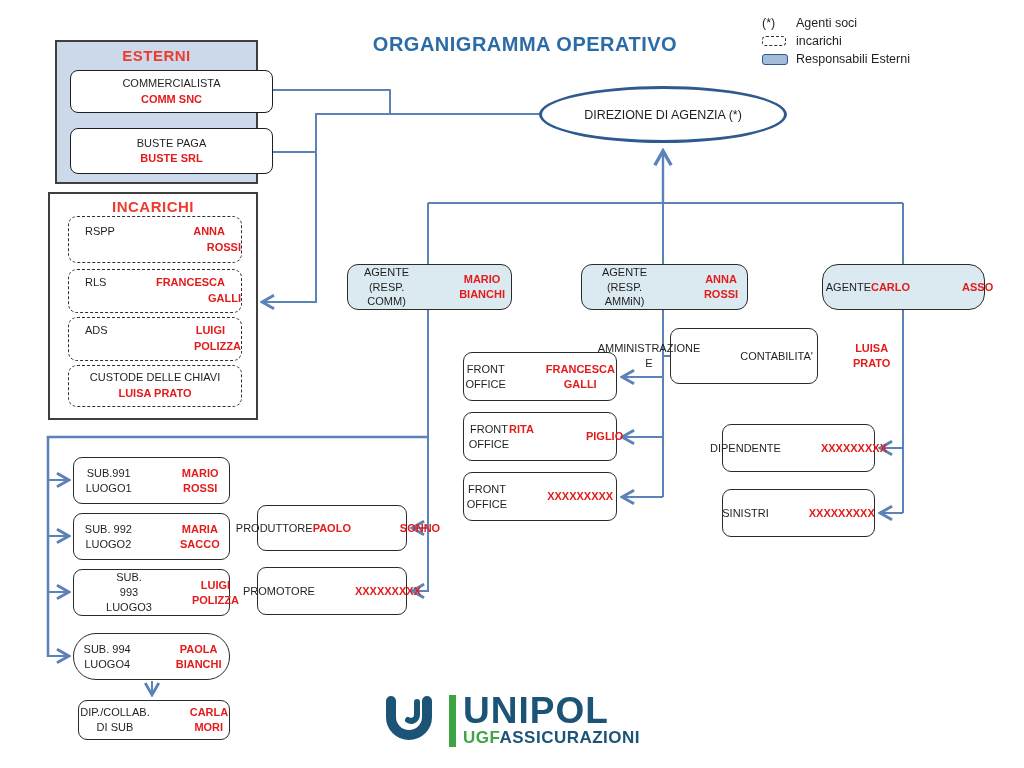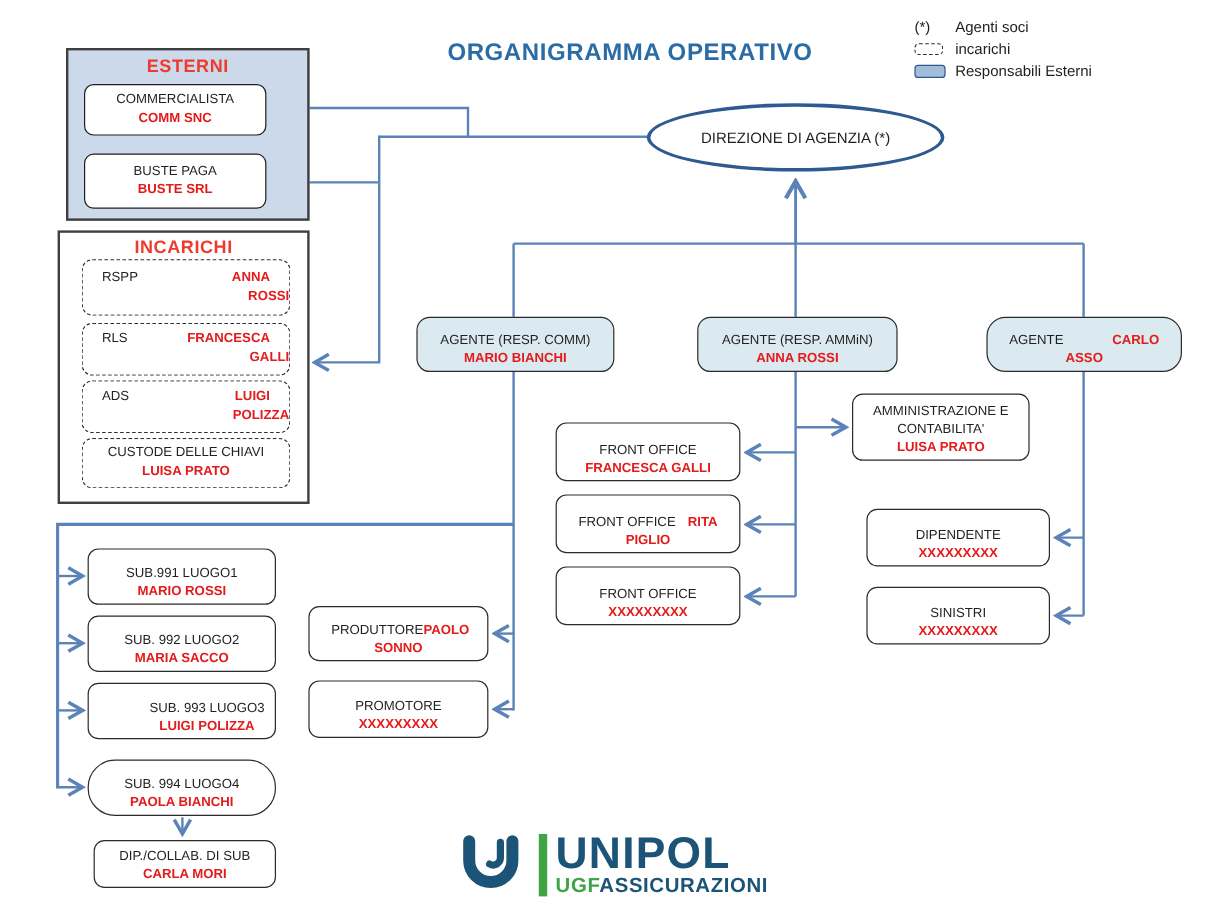--- a/index.html
+++ b/index.html
@@ -20,27 +20,27 @@
   .legend .filled-swatch { width:26px; height:11px; border:1.6px solid #2e5a8f; border-radius:3px; background:#a3bcd9; }
 
   
   .container { position:absolute; z-index:2; border:2px solid #3f3f3f; }
   .container .ctitle { text-align:center; font-size:15px; font-weight:bold; color:#ee3b2e; letter-spacing:.5px; }
   #esterni { left:55px; top:40px; width:203px; height:144px; background:#ccd9ea; padding-top:5px; }
   #incarichi { left:48px; top:192px; width:210px; height:228px; background:#fff; padding-top:4px; }
 
   
   .node { position:absolute; z-index:3; background:#fff; border:1.6px solid #2b2b2b; border-radius:9px;
-    display:flex; flex-direction:column; justify-content:flex-end; align-items:center;
-    font-size:11px; color:#1f1f1f; line-height:1.35; padding:2px 6px; text-align:center; }
+    display:flex; flex-direction:row; justify-content:center; align-items:center;
+    font-size:11px; color:#1f1f1f; line-height:1.35; padding:2px 6px; text-align:center;gap:40px; }
   .node .name { color:#e31b1b; font-weight:bold; }
   .node .split { width:100%; display:flex; justify-content:space-between; padding:0 12px; }
   .node.tint { background:#dbe9f0; border-radius:11px; }
   .inbox { position:absolute; z-index:3; left:13px; background:#fff; border:1.6px solid #1f1f1f; border-radius:8px;
-    width:152px; display:flex; flex-direction:column; justify-content:center; align-items:center;
+    width:203px; display:flex; flex-direction:column; justify-content:center; align-items:center;
     font-size:11px; color:#1f1f1f; line-height:1.4; text-align:center; }
   .inbox .name { color:#e31b1b; font-weight:bold; }
   .dashed { position:absolute; z-index:3; left:18px; width:174px; background:#fff; border:1.7px dashed #2f2f2f; border-radius:9px;
     display:flex; flex-direction:column; justify-content:center; font-size:11px; color:#1f1f1f; line-height:1.45; text-align:right; }
   .dashed .split { display:flex; justify-content:space-between; padding:0 16px; }
   .dashed .name { color:#e31b1b; font-weight:bold; }
 
   
   .ellipse { position:absolute; left:539px; top:86px; width:248px; height:57px; z-index:3;
     border:3.4px solid #2e5a8f; border-radius:50%; background:#fff;
@@ -179,21 +179,21 @@
     <div class="name">ANNA ROSSI</div>
   </div>
   <div class="node tint" style="left:822px; top:264px; width:163px; height:46px;border-radius:16px;">
     <div class="split">
       <span>AGENTE</span>
       <span class="name">CARLO</span>
     </div>
     <div class="name">ASSO</div>
   </div>
 
-  <div class="node" style="left:710px; top:328px; width:148px; height:56px;">
+  <div class="node" style="left:670px; top:328px; width:148px; height:56px;">
     <div>AMMINISTRAZIONE E</div>
     <div>CONTABILITA'</div>
     <div class="name">LUISA PRATO</div>
   </div>
 
   <div class="node" style="left:463px; top:352px; width:154px; height:49px;">
     <div>FRONT OFFICE</div>
     <div class="name">FRANCESCA GALLI</div>
   </div>
   <div class="node" style="left:463px; top:412px; width:154px; height:49px;">

